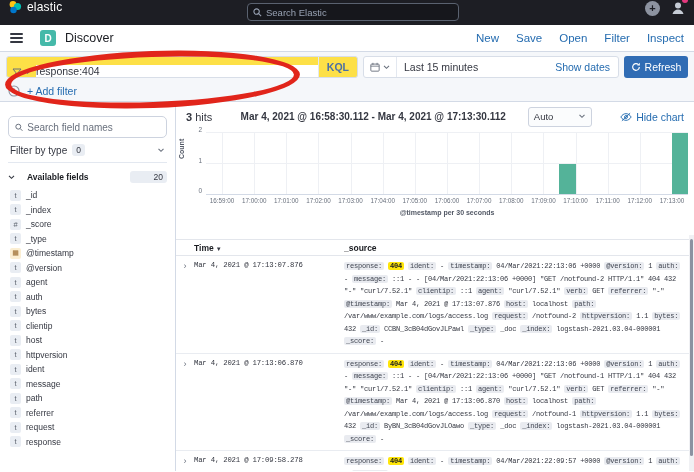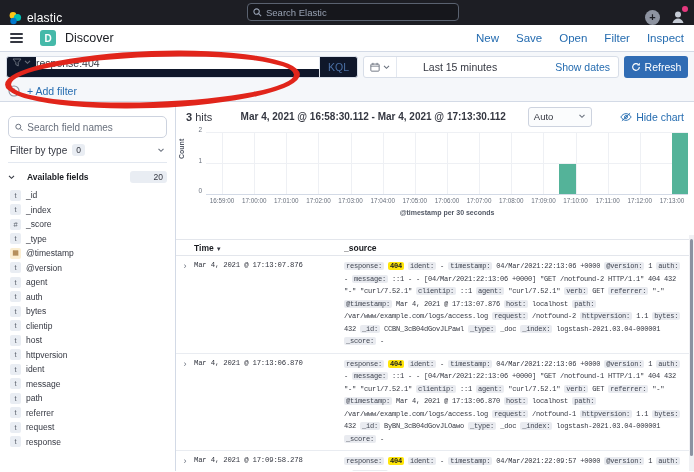--- a/index.html
+++ b/index.html
@@ -1,21 +1,21 @@
 <!DOCTYPE html>
 <html><head>
 <meta charset="utf-8">
 <style>
   * { margin:0; padding:0; box-sizing:border-box; }
   html,body { width:694px; height:472px; overflow:hidden; background:#fff;
     font-family:"Liberation Sans", sans-serif; color:#343741; }
   .app { position:relative; width:694px; height:472px; }
 
   
-  .topbar { height:25px; background:#1d1e24; display:flex; align-items:flex-end; padding:0 8px; position:relative; }
+  .topbar { height:25px; background:#1d1e24; display:flex; align-items:flex-start; padding:0 8px; position:relative; }
   .brand { display:flex; align-items:center; gap:5px; }
   .brand-name { color:#fff; font-size:12px; letter-spacing:.2px; }
   .global-search { position:absolute; left:247px; top:3px; width:212px; height:18px;
     background:#16171c; border:1px solid #5a6270; border-radius:4px; display:flex; align-items:center; padding:0 5px; gap:4px; }
   .global-search input { background:transparent; border:none; outline:none; color:#98a2b3; font-size:9.5px; width:100%;
     font-family:"Liberation Sans", sans-serif; }
   .global-search input::placeholder { color:#98a2b3; }
   .topbar-right { margin-left:auto; display:flex; align-items:center; gap:10px; }
   .circle-btn { width:15px; height:15px; border-radius:50%; background:#8d93a0; color:#1d1e24;
     font-size:11px; line-height:14px; text-align:center; font-weight:bold; }
@@ -27,27 +27,27 @@
   .hamburger { width:13px; display:flex; flex-direction:column; gap:2.5px; cursor:pointer; }
   .hamburger span { height:1.5px; background:#343741; border-radius:1px; }
   .app-badge { width:16px; height:16px; border-radius:3px; background:#45b9a9; color:#fff; font-size:10px; font-weight:bold;
     display:flex; align-items:center; justify-content:center; margin-left:8px; }
   .page-title { font-size:12.5px; color:#1a1c21; }
   .nav-actions { margin-left:auto; display:flex; gap:17px; }
   .nav-link { color:#256cb0; font-size:11.5px; cursor:pointer; }
 
   
   .querybar { background:#f5f7fa; padding:4px 6px 3px 6px; display:flex; gap:5px; align-items:center; }
-  .query-input { flex:1; height:22px; background:#0f172a; border:1px solid #d8dee8; border-radius:3px;
-    display:flex; align-items:flex-start; padding:0 0 0 5px; }
+  .query-input { flex:1; height:22px; background:#fde047; border:1px solid #d8dee8; border-radius:3px;
+    display:flex; align-items:flex-end; padding:0 0 0 5px; }
   .query-menu { display:flex; align-items:center; gap:2px; padding-right:5px; }
   .query-input input { flex:1; border:none; outline:none; font-size:10.5px; color:#343741; font-family:"Liberation Sans", sans-serif; }
-  .kql { font-size:10.5px; color:#4a6fa5; padding:0 8px; border-left:1px solid #e3e8f0; align-self:stretch; display:flex; align-items:center; cursor:pointer; }
+  .kql { font-size:10.5px; color:#4a6fa5; padding:0 8px; border-left:1px solid #e3e8f0; align-self:stretch; display:flex; align-items:center; cursor:pointer;font-weight:bold; }
   .datepicker { width:256px; height:22px; background:#fff; border:1px solid #d8dee8; border-radius:3px;
-    display:flex; align-items:center;gap:19px; }
+    display:flex; align-items:center; }
   .date-toggle { display:flex; align-items:center; gap:3px; padding:0 6px; border-right:1px solid #e3e8f0; height:100%; cursor:pointer; }
   .date-text { font-size:10.5px; color:#343741; padding-left:7px; }
   .show-dates { margin-left:auto; font-size:10.5px; color:#256cb0; padding-right:8px; cursor:pointer; }
   .refresh-btn { width:64px; height:22px; background:#306cb4; border:none; border-radius:3px; color:#fff;
     font-size:10.5px; display:flex; align-items:center; justify-content:center; gap:4px; cursor:pointer;
     font-family:"Liberation Sans", sans-serif; }
 
   
   .filterbar { background:#f5f7fa; height:21px; display:flex; align-items:center; gap:7px; padding:0 8px; border-bottom:1px solid #d3dae6; }
   .add-filter { color:#256cb0; font-size:10.5px; cursor:pointer; }

